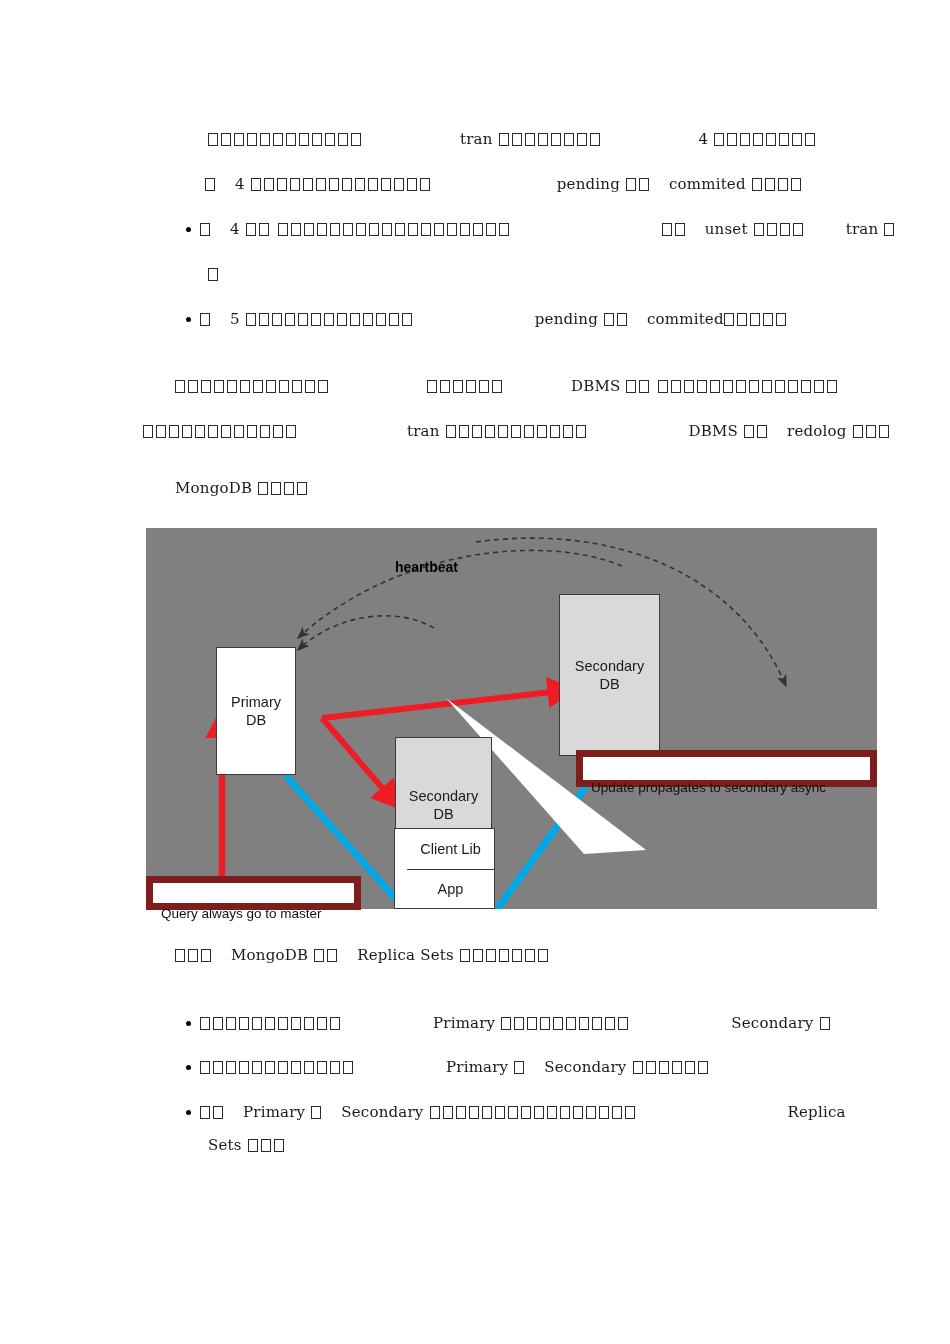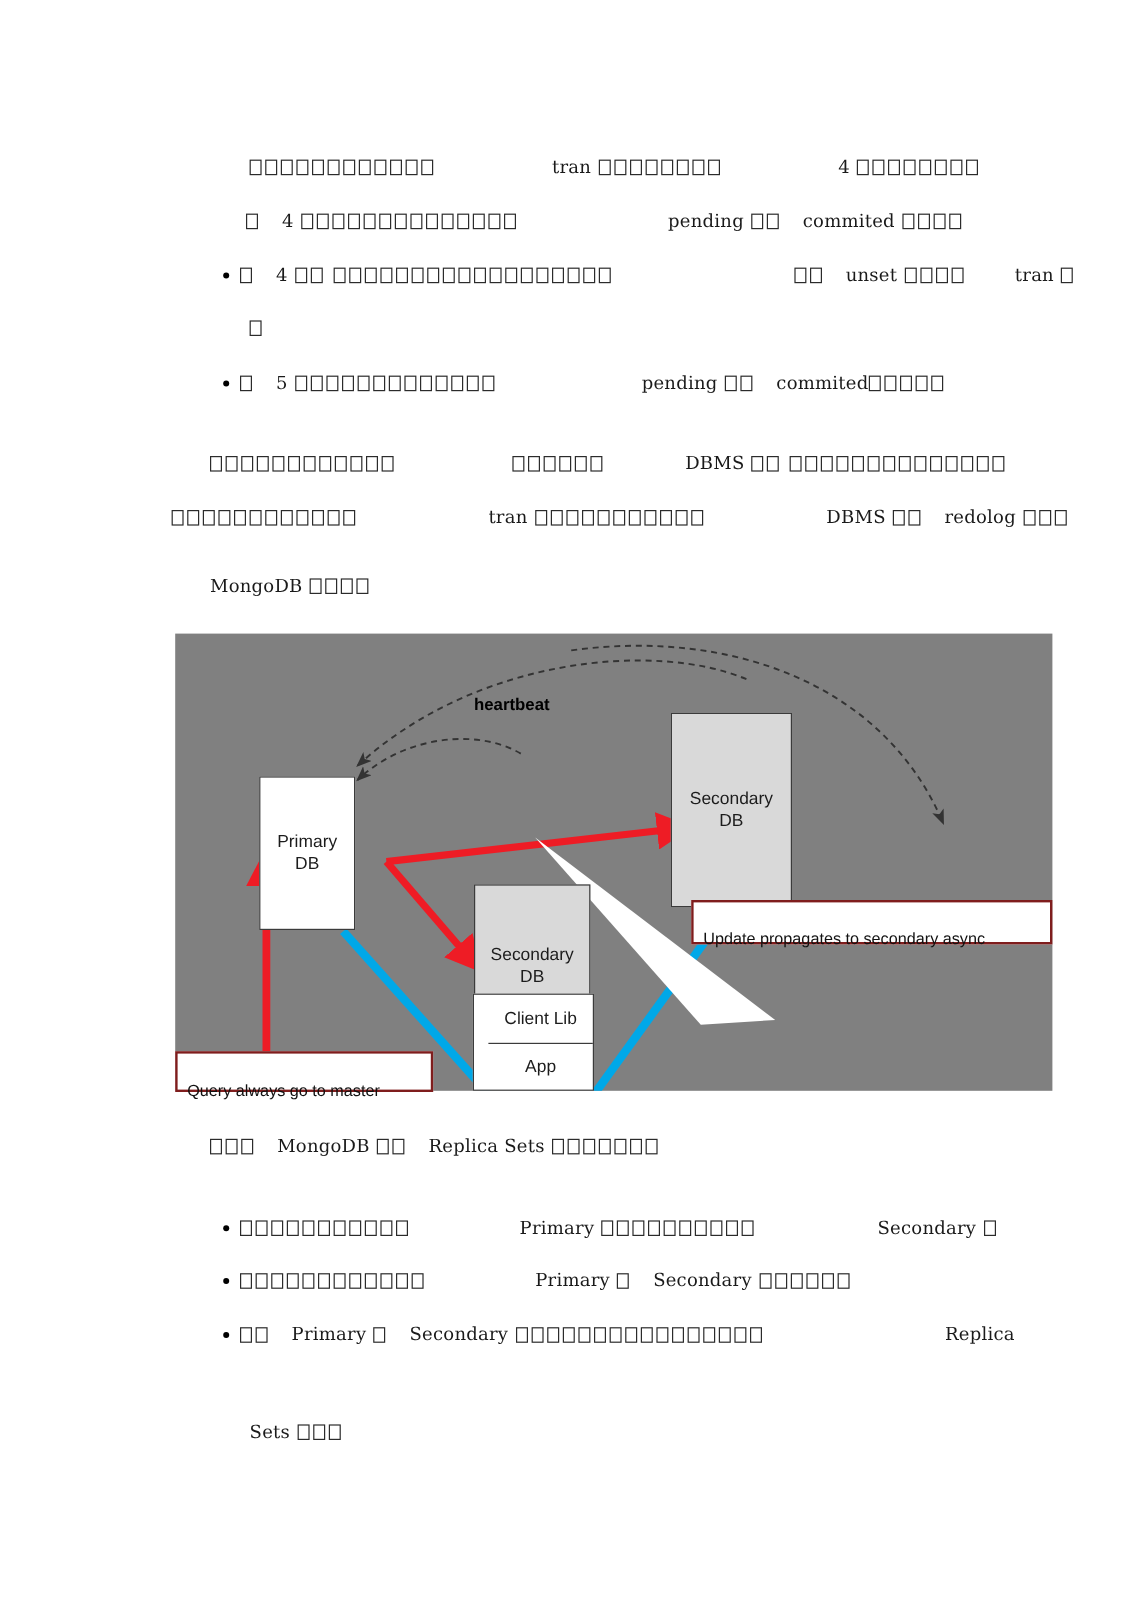--- a/index.html
+++ b/index.html
@@ -102,39 +102,38 @@
   }
   .stacked .cell {
     display:flex; align-items:center; justify-content:center;
     height:50%;
   }
   .stacked .cell.top { border-bottom:1.5px solid #3b3b3b; }
 
   .callout {
     position:absolute;
     background:#ffffff;
-    border:2px solid #7f1d1d;
+    border:7px solid #7f1d1d;
     box-sizing:border-box;
     font-family:"Liberation Sans","DejaVu Sans",sans-serif;
     font-size:13.5px;
     line-height:17px;
     color:#111111;
     padding:5px 8px;
     z-index:9;
     white-space:pre-line;
   }
 
   .hb-label {
     position:absolute;
     font-family:"Liberation Sans","DejaVu Sans",sans-serif;
     font-weight:bold;
     font-size:14px;
     color:#000;
     z-index:7;
-    margin-top:20px;
   }
 </style>
 </head>
 <body>
 
 <div class="page">
 
   <div id="text-top">
       <div class="txt-line" style="left: 208px; top: 130px;"><span class="box-run"><span class="gl"></span><span class="gl"></span><span class="gl"></span><span class="gl"></span><span class="gl"></span><span class="gl"></span><span class="gl"></span><span class="gl"></span><span class="gl"></span><span class="gl"></span><span class="gl"></span><span class="gl"></span></span><span style="display: inline-block; width: 96px;"></span><span class="lat">tran</span><span style="display: inline-block; width: 6px;"></span><span class="box-run"><span class="gl"></span><span class="gl"></span><span class="gl"></span><span class="gl"></span><span class="gl"></span><span class="gl"></span><span class="gl"></span><span class="gl"></span></span><span style="display: inline-block; width: 96px;"></span><span class="lat">4</span><span style="display: inline-block; width: 6px;"></span><span class="box-run"><span class="gl"></span><span class="gl"></span><span class="gl"></span><span class="gl"></span><span class="gl"></span><span class="gl"></span><span class="gl"></span><span class="gl"></span></span></div>
       <div class="txt-line" style="left: 205px; top: 175px;"><span class="box-run"><span class="gl"></span></span><span style="display: inline-block; width: 17px;"></span><span class="lat">4</span><span style="display: inline-block; width: 6px;"></span><span class="box-run"><span class="gl"></span><span class="gl"></span><span class="gl"></span><span class="gl"></span><span class="gl"></span><span class="gl"></span><span class="gl"></span><span class="gl"></span><span class="gl"></span><span class="gl"></span><span class="gl"></span><span class="gl"></span><span class="gl"></span><span class="gl"></span></span><span style="display: inline-block; width: 124px;"></span><span class="lat">pending</span><span style="display: inline-block; width: 6px;"></span><span class="box-run"><span class="gl"></span><span class="gl"></span></span><span style="display: inline-block; width: 17px;"></span><span class="lat">commited</span><span style="display: inline-block; width: 6px;"></span><span class="box-run"><span class="gl"></span><span class="gl"></span><span class="gl"></span><span class="gl"></span></span></div>
@@ -242,16 +241,16 @@
   </div>
 
   <div id="text-bottom">
       <div class="txt-line" style="left: 175px; top: 946px;"><span class="box-run"><span class="gl"></span><span class="gl"></span><span class="gl"></span></span><span style="display: inline-block; width: 17px;"></span><span class="lat">MongoDB</span><span style="display: inline-block; width: 6px;"></span><span class="box-run"><span class="gl"></span><span class="gl"></span></span><span style="display: inline-block; width: 17px;"></span><span class="lat">Replica Sets</span><span style="display: inline-block; width: 6px;"></span><span class="box-run"><span class="gl"></span><span class="gl"></span><span class="gl"></span><span class="gl"></span><span class="gl"></span><span class="gl"></span><span class="gl"></span></span></div>
       <div class="bullet-dot" style="left: 186px; top: 1021px;"></div>
       <div class="txt-line" style="left: 200px; top: 1014px;"><span class="box-run"><span class="gl"></span><span class="gl"></span><span class="gl"></span><span class="gl"></span><span class="gl"></span><span class="gl"></span><span class="gl"></span><span class="gl"></span><span class="gl"></span><span class="gl"></span><span class="gl"></span></span><span style="display: inline-block; width: 90px;"></span><span class="lat">Primary</span><span style="display: inline-block; width: 6px;"></span><span class="box-run"><span class="gl"></span><span class="gl"></span><span class="gl"></span><span class="gl"></span><span class="gl"></span><span class="gl"></span><span class="gl"></span><span class="gl"></span><span class="gl"></span><span class="gl"></span></span><span style="display: inline-block; width: 100px;"></span><span class="lat">Secondary</span><span style="display: inline-block; width: 6px;"></span><span class="box-run"><span class="gl"></span></span></div>
       <div class="bullet-dot" style="left: 186px; top: 1065px;"></div>
       <div class="txt-line" style="left: 200px; top: 1058px;"><span class="box-run"><span class="gl"></span><span class="gl"></span><span class="gl"></span><span class="gl"></span><span class="gl"></span><span class="gl"></span><span class="gl"></span><span class="gl"></span><span class="gl"></span><span class="gl"></span><span class="gl"></span><span class="gl"></span></span><span style="display: inline-block; width: 90px;"></span><span class="lat">Primary</span><span style="display: inline-block; width: 6px;"></span><span class="box-run"><span class="gl"></span></span><span style="display: inline-block; width: 17px;"></span><span class="lat">Secondary</span><span style="display: inline-block; width: 6px;"></span><span class="box-run"><span class="gl"></span><span class="gl"></span><span class="gl"></span><span class="gl"></span><span class="gl"></span><span class="gl"></span></span></div>
       <div class="bullet-dot" style="left: 186px; top: 1110px;"></div>
       <div class="txt-line" style="left: 200px; top: 1103px;"><span class="box-run"><span class="gl"></span><span class="gl"></span></span><span style="display: inline-block; width: 17px;"></span><span class="lat">Primary</span><span style="display: inline-block; width: 6px;"></span><span class="box-run"><span class="gl"></span></span><span style="display: inline-block; width: 17px;"></span><span class="lat">Secondary</span><span style="display: inline-block; width: 6px;"></span><span class="box-run"><span class="gl"></span><span class="gl"></span><span class="gl"></span><span class="gl"></span><span class="gl"></span><span class="gl"></span><span class="gl"></span><span class="gl"></span><span class="gl"></span><span class="gl"></span><span class="gl"></span><span class="gl"></span><span class="gl"></span><span class="gl"></span><span class="gl"></span><span class="gl"></span></span><span style="display: inline-block; width: 150px;"></span><span class="lat">Replica</span></div>
-      <div class="txt-line" style="left: 208px; top: 1184px;"><span class="lat">Sets</span><span style="display: inline-block; width: 6px;"></span><span class="box-run"><span class="gl"></span><span class="gl"></span><span class="gl"></span></span></div>
+      <div class="txt-line" style="left: 208px; top: 1136px;"><span class="lat">Sets</span><span style="display: inline-block; width: 6px;"></span><span class="box-run"><span class="gl"></span><span class="gl"></span><span class="gl"></span></span></div>
     </div>
 
 </div>
 
 </body></html>

